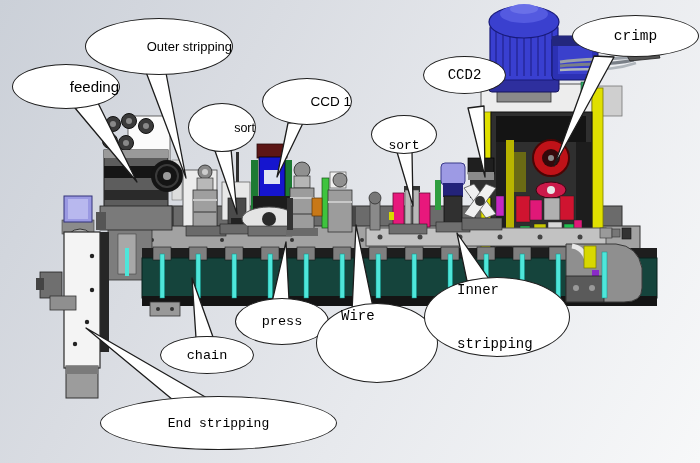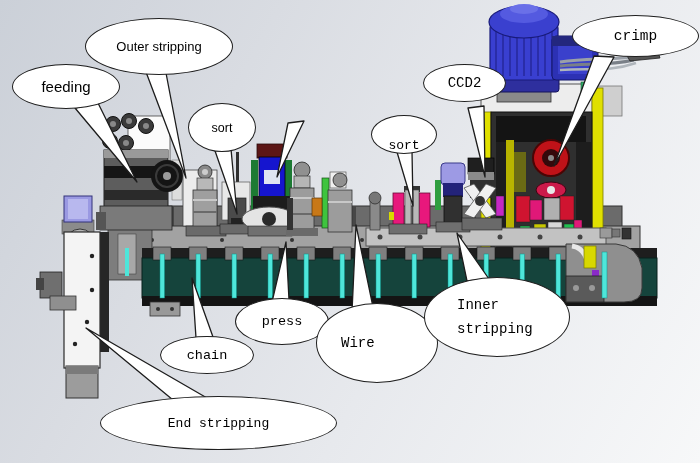--- a/index.html
+++ b/index.html
@@ -8,22 +8,22 @@
     background:linear-gradient(118deg,#cbd0d8 0%,#d9dce2 30%,#e7e9ed 60%,#f7f8f9 100%);
     font-family:"Liberation Sans",sans-serif;
   }
   .layer{position:absolute;left:0;top:0;width:700px;height:463px;}
   .callout{
     position:absolute;background:#ffffff;border:1.4px solid #1f1f1f;border-radius:50%;
     display:flex;align-items:center;justify-content:center;color:#000;
     white-space:nowrap;box-sizing:border-box;z-index:5;
   }
   .mono{font-family:"Liberation Mono","DejaVu Sans Mono",monospace;}
-  .sans{font-family:"Liberation Sans",sans-serif;}
-  .two-line{flex-direction:column;align-items:flex-start;justify-content:center;}
+  .sans{font-family:"Liberation Sans",sans-serif;justify-content:flex-end;}
+  .two-line{flex-direction:column;align-items:flex-start;justify-content:space-between;}
   .two-line span{display:block;line-height:24px;}
 </style>
 </head>
 <body>
 
 <div class="scene">
 
   <svg class="layer" viewBox="0 0 700 463">
 
     <g>
@@ -327,26 +327,29 @@
   </div>
 
   <div class="callout sans" style="left:85px;top:18px;width:148px;height:57px;font-size:13px;">
     <span>Outer stripping</span>
   </div>
 
   <div class="callout sans" style="left:188px;top:103px;width:68px;height:49px;font-size:12.5px;">
     <span>sort</span>
   </div>
 
+  <div class="callout sans" style="left:262px;top:78px;width:90px;height:47px;font-size:13.5px;">
+    <span>CCD 1</span>
+  </div>
 
   <div class="callout mono" style="left:371px;top:115px;width:66px;height:39px;font-size:13px;align-items:flex-end;">
     <span>sort</span>
   </div>
 
-  <div class="callout mono" style="left:423px;top:64px;width:83px;height:38px;font-size:14px;">
+  <div class="callout mono" style="left:423px;top:56px;width:83px;height:38px;font-size:14px;">
     <span>CCD2</span>
   </div>
 
   <div class="callout mono" style="left:160px;top:336px;width:94px;height:38px;font-size:13.5px;">
     <span>chain</span>
   </div>
 
   <div class="callout mono" style="left:572px;top:15px;width:127px;height:42px;font-size:14.5px;">
     <span>crimp</span>
   </div>

